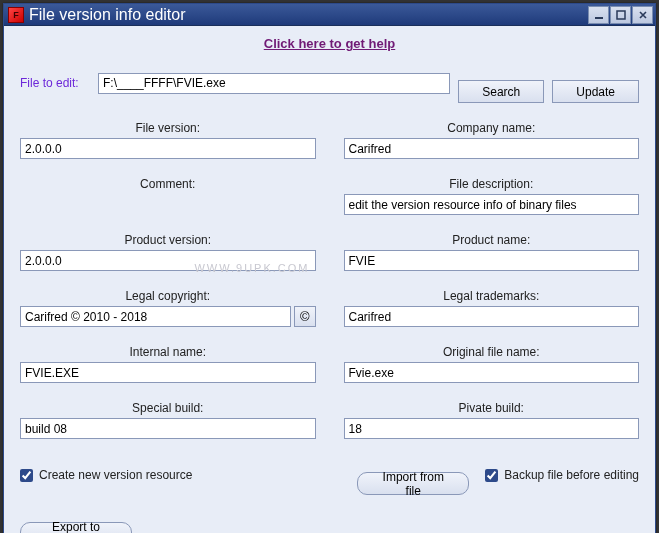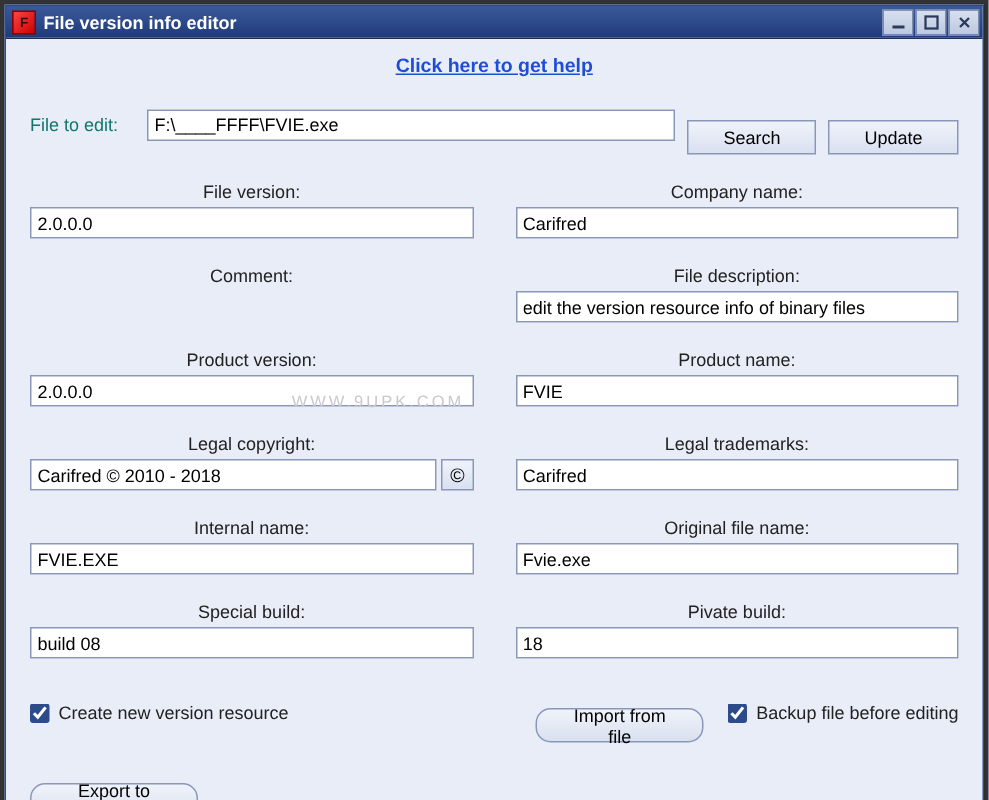--- a/index.html
+++ b/index.html
@@ -25,51 +25,51 @@
   border-bottom: 1px solid #1a2f5a;
 }
 .titlebar .app-icon {
   width: 16px; height: 16px;
   background: linear-gradient(135deg,#ff4444 0%,#cc0000 100%);
   margin-right: 5px;
   border: 1px solid #800;
   display: flex; align-items:center; justify-content:center;
   font-size: 9px; font-weight:bold; color:#400;
 }
-.titlebar .title { flex:1; font-weight:bold; font-size:12px; }
+.titlebar .title { flex:1; font-weight:normal; font-size:16px; }
 .titlebar .win-btns { display:flex; gap:1px; }
 .win-btn {
   width: 21px; height: 18px;
   background: linear-gradient(to bottom,#d8e0ef,#bcc8e0);
   border: 1px solid #7a8db0;
   display:flex; align-items:center; justify-content:center;
   color:#2a3a5a; font-size:11px; font-family: Tahoma;
   cursor:pointer;
 }
 .win-btn svg { width:10px; height:10px; }
 .content {
   padding: 10px 16px 14px 16px;
 }
 .help-link {
   display:block;
   text-align:center;
-  color:#1d4ed8;
+  color:#701a75;
   font-weight:bold;
   text-decoration:underline;
   font-size:13px;
   margin-bottom:12px;
   cursor:pointer;
 }
 .file-row {
   display:flex;
   align-items:center;
   gap:8px;
   margin-bottom:18px;
 }
-.file-row .lbl { width:70px; color:#0f766e; }
+.file-row .lbl { width:70px; color:#6d28d9; }
 .file-row input {
   flex:1;
   height:21px;
   border:1px solid #8a98b8;
   background:#fff;
   padding:0 4px;
   font-family:inherit;
   font-size:12px;
 }
 .btn {

